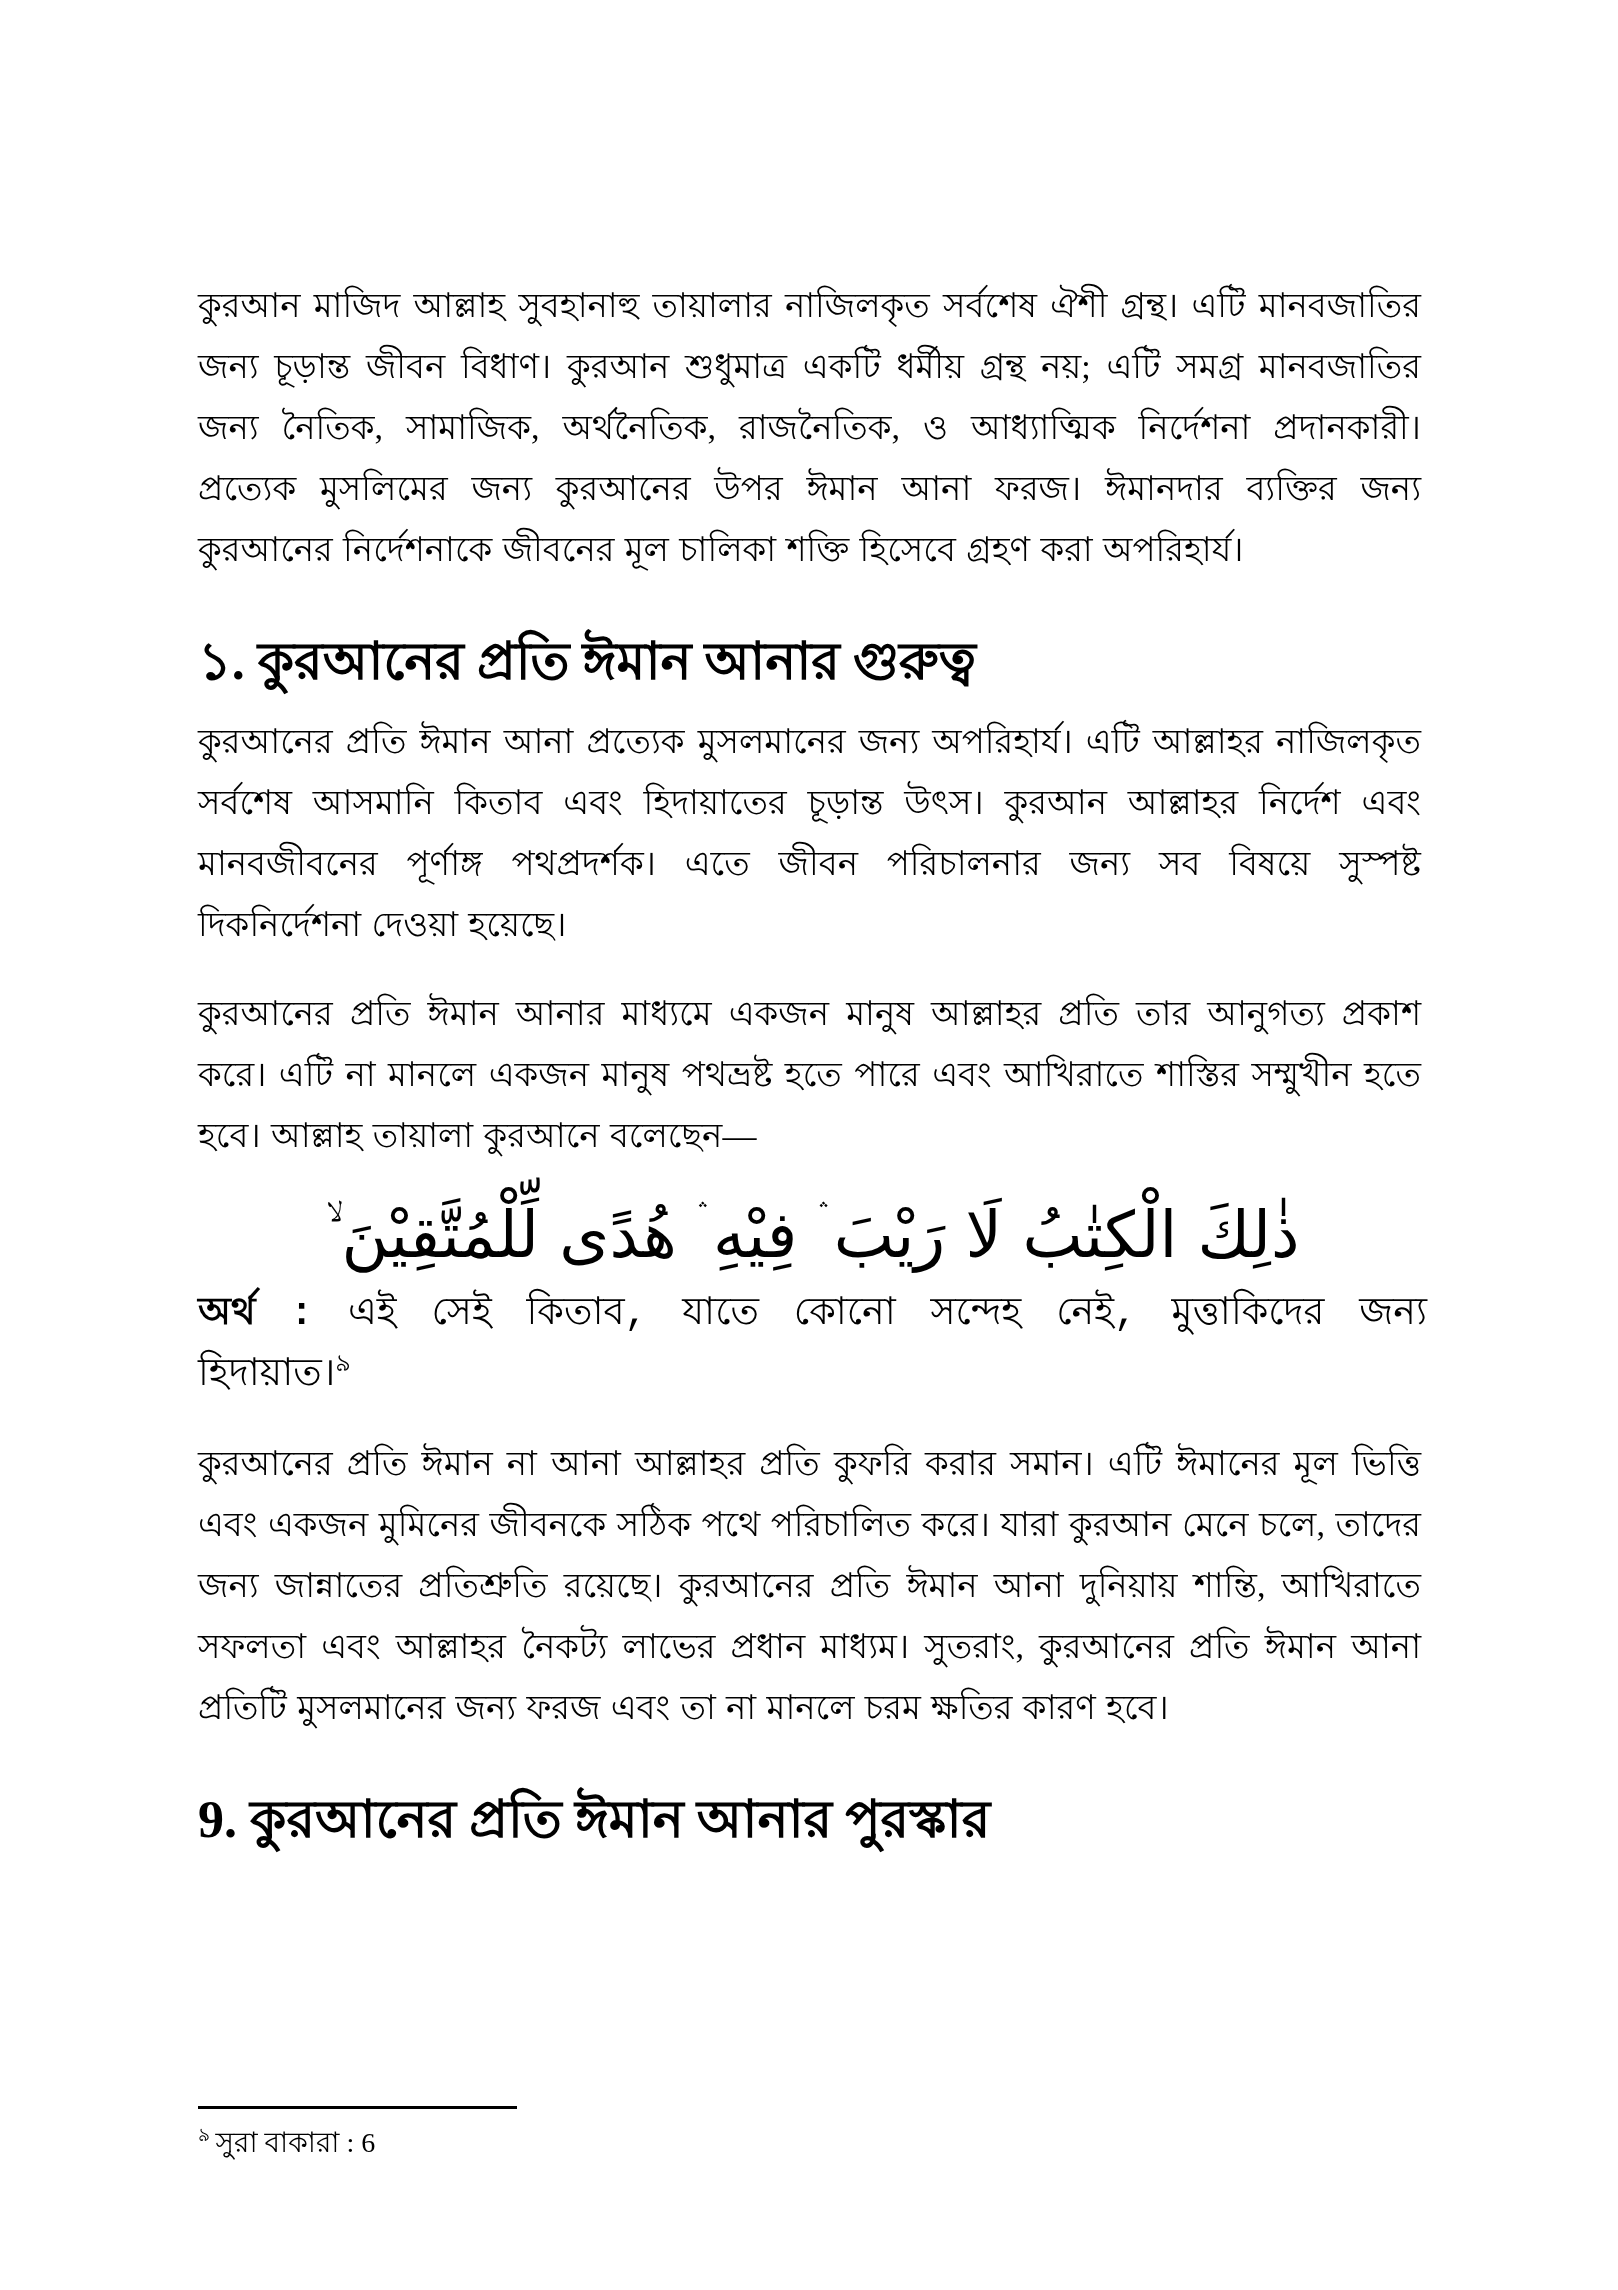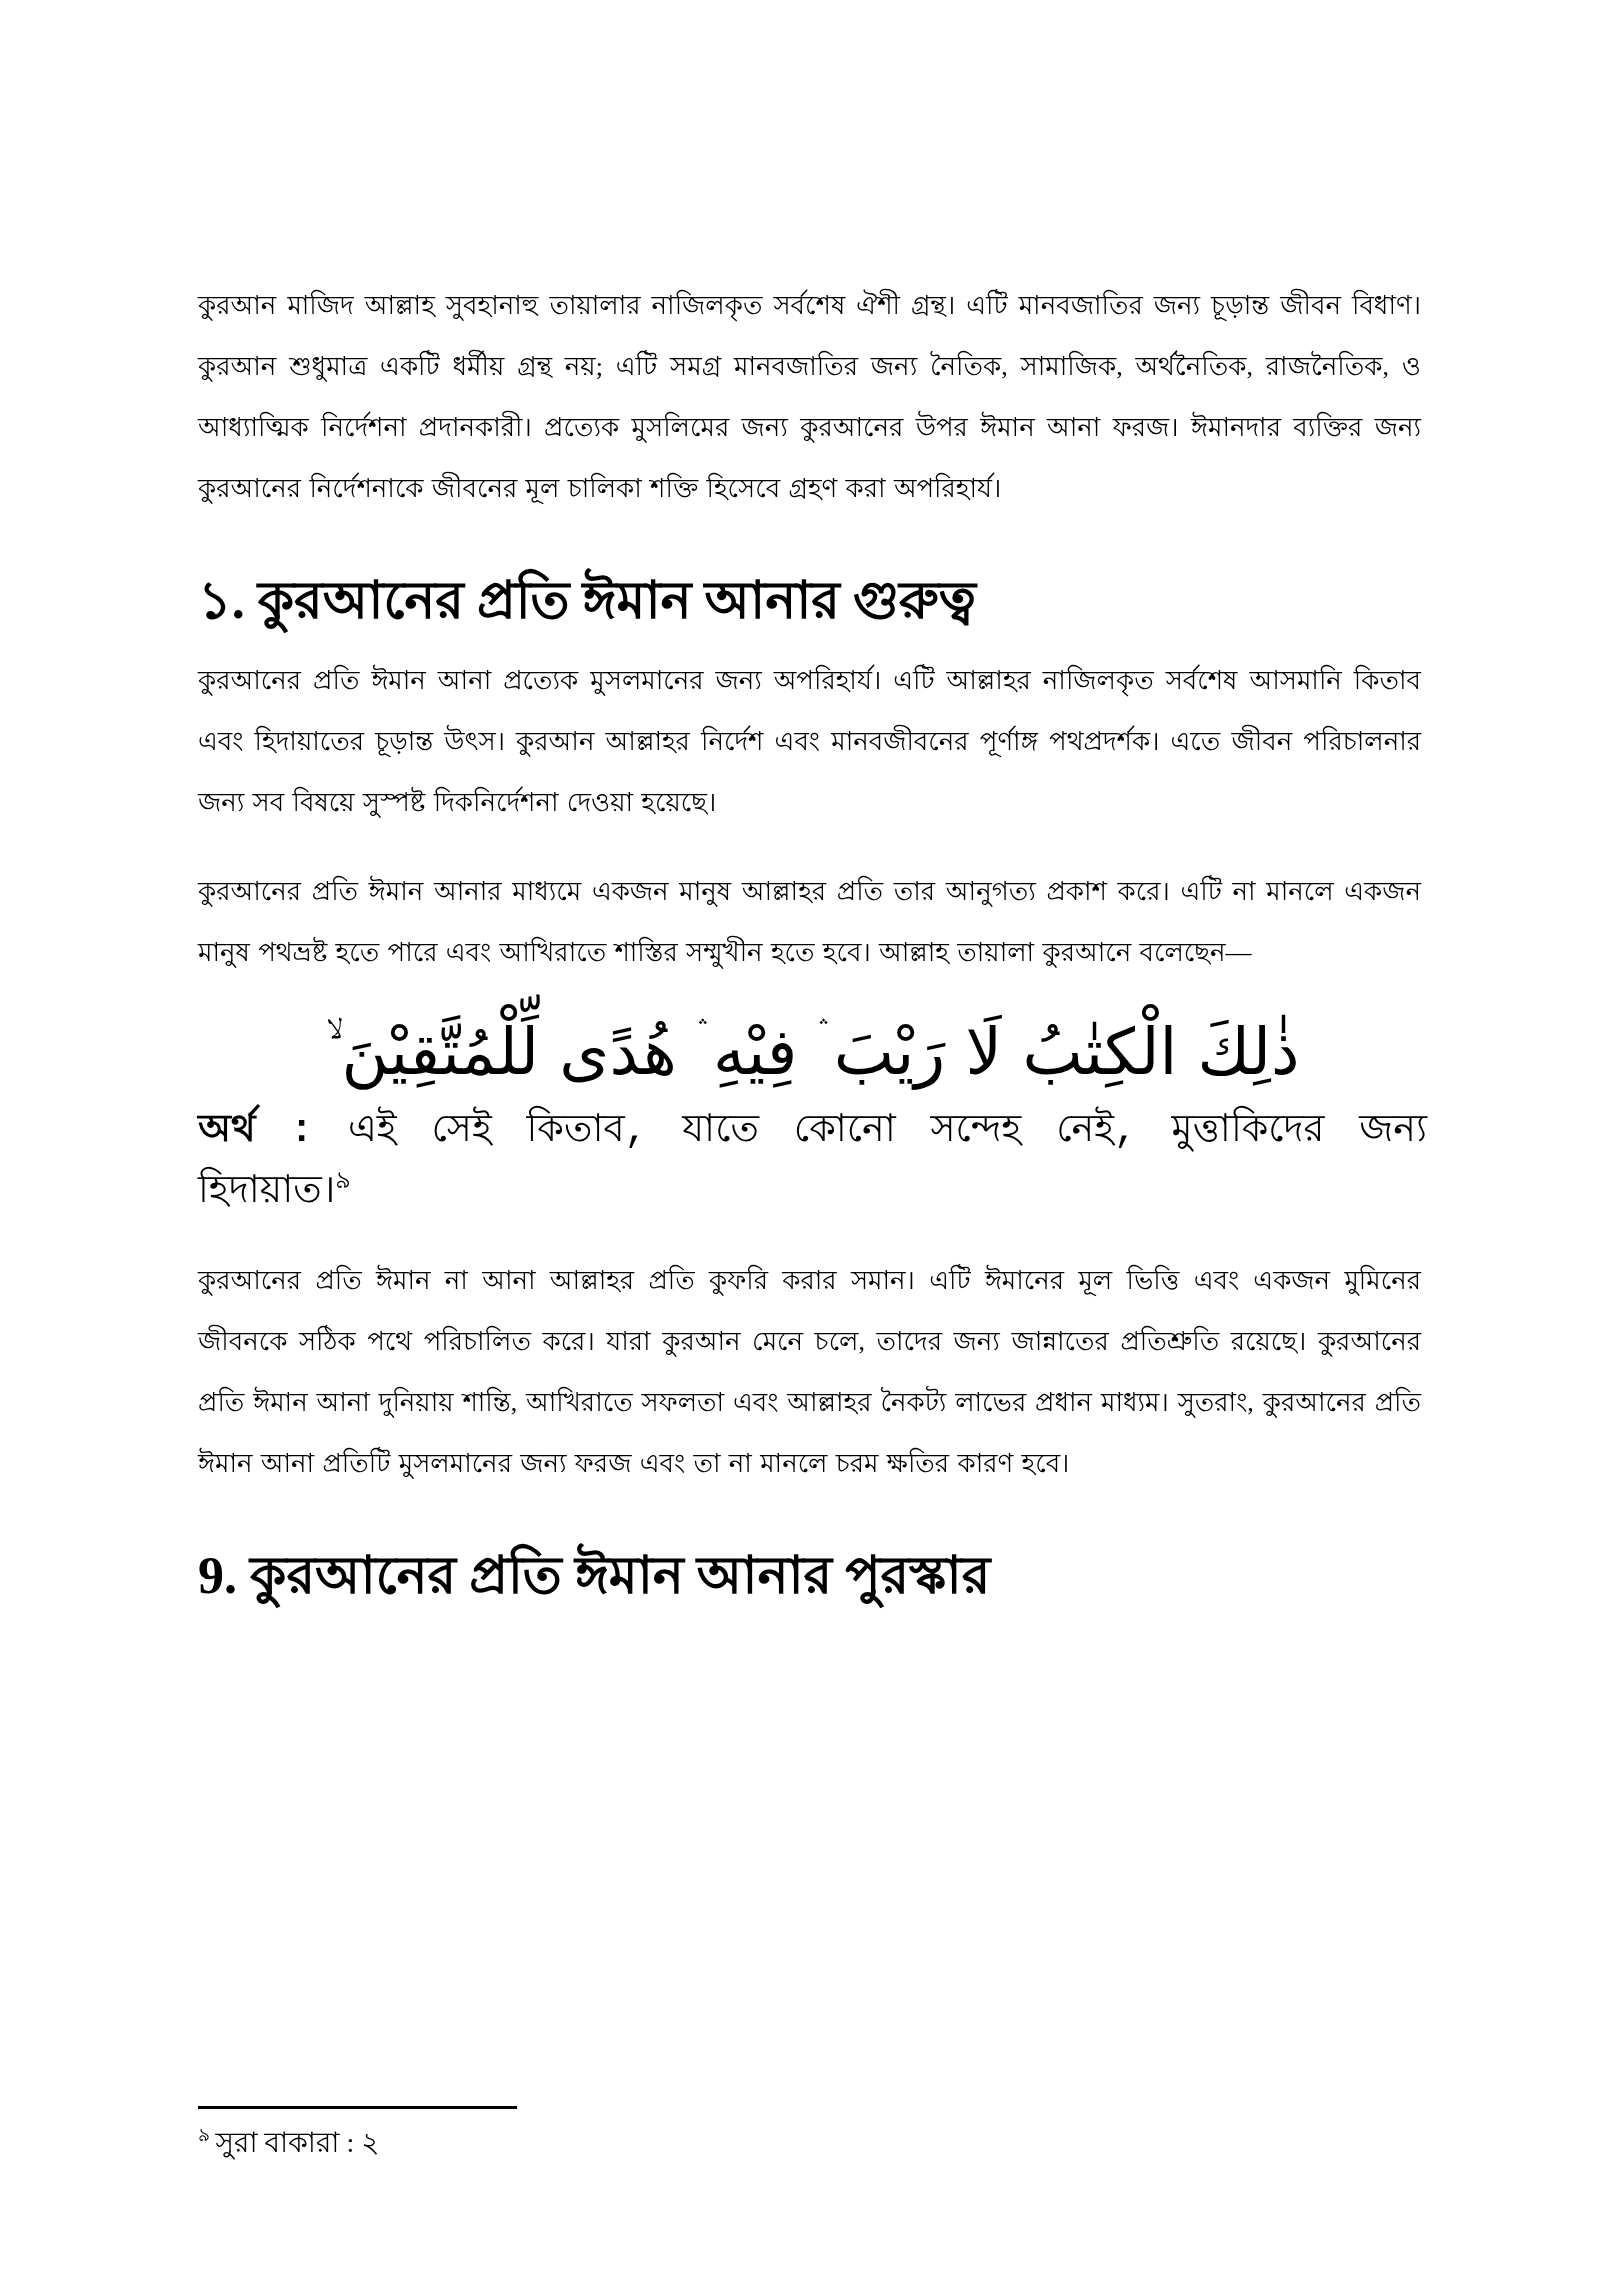--- a/index.html
+++ b/index.html
@@ -15,21 +15,21 @@
     font-family: "Liberation Serif", "DejaVu Serif", serif;
     overflow: hidden;
   }
   .page {
     position: absolute;
     left: 198px;
     top: 275px;
     width: 1229px;
   }
   .body-para {
-    font-size: 26px;
+    font-size: 34px;
     line-height: 61px;
     text-align: justify;
     margin: 0 6px 28px 0;
     word-spacing: 1.8px;
   }
   .section-heading {
     font-size: 52px;
     font-weight: bold;
     line-height: 55px;
     margin: 54px 0 22px 0;
@@ -103,16 +103,16 @@
   <p class="body-para">কুরআনের প্রতি ঈমান না আনা আল্লাহর প্রতি কুফরি করার সমান। এটি ঈমানের মূল ভিত্তি এবং একজন মুমিনের জীবনকে সঠিক পথে পরিচালিত করে। যারা কুরআন মেনে চলে, তাদের জন্য জান্নাতের প্রতিশ্রুতি রয়েছে। কুরআনের প্রতি ঈমান আনা দুনিয়ায় শান্তি, আখিরাতে সফলতা এবং আল্লাহর নৈকট্য লাভের প্রধান মাধ্যম। সুতরাং, কুরআনের প্রতি ঈমান আনা প্রতিটি মুসলমানের জন্য ফরজ এবং তা না মানলে চরম ক্ষতির কারণ হবে।</p>
 
   <h2 class="section-heading">9. কুরআনের প্রতি ঈমান আনার পুরস্কার</h2>
 
 
 </div>
 
 <div class="footnote-block">
   <div class="footnote-separator"></div>
   <div class="footnote-text">
-    <sup class="footnote-mark">৯</sup><span>সুরা বাকারা : ২</span>
+    <sup class="footnote-mark">৯</sup><span>সুরা বাকারা : 6</span>
   </div>
 </div>
 
 
 </body></html>

